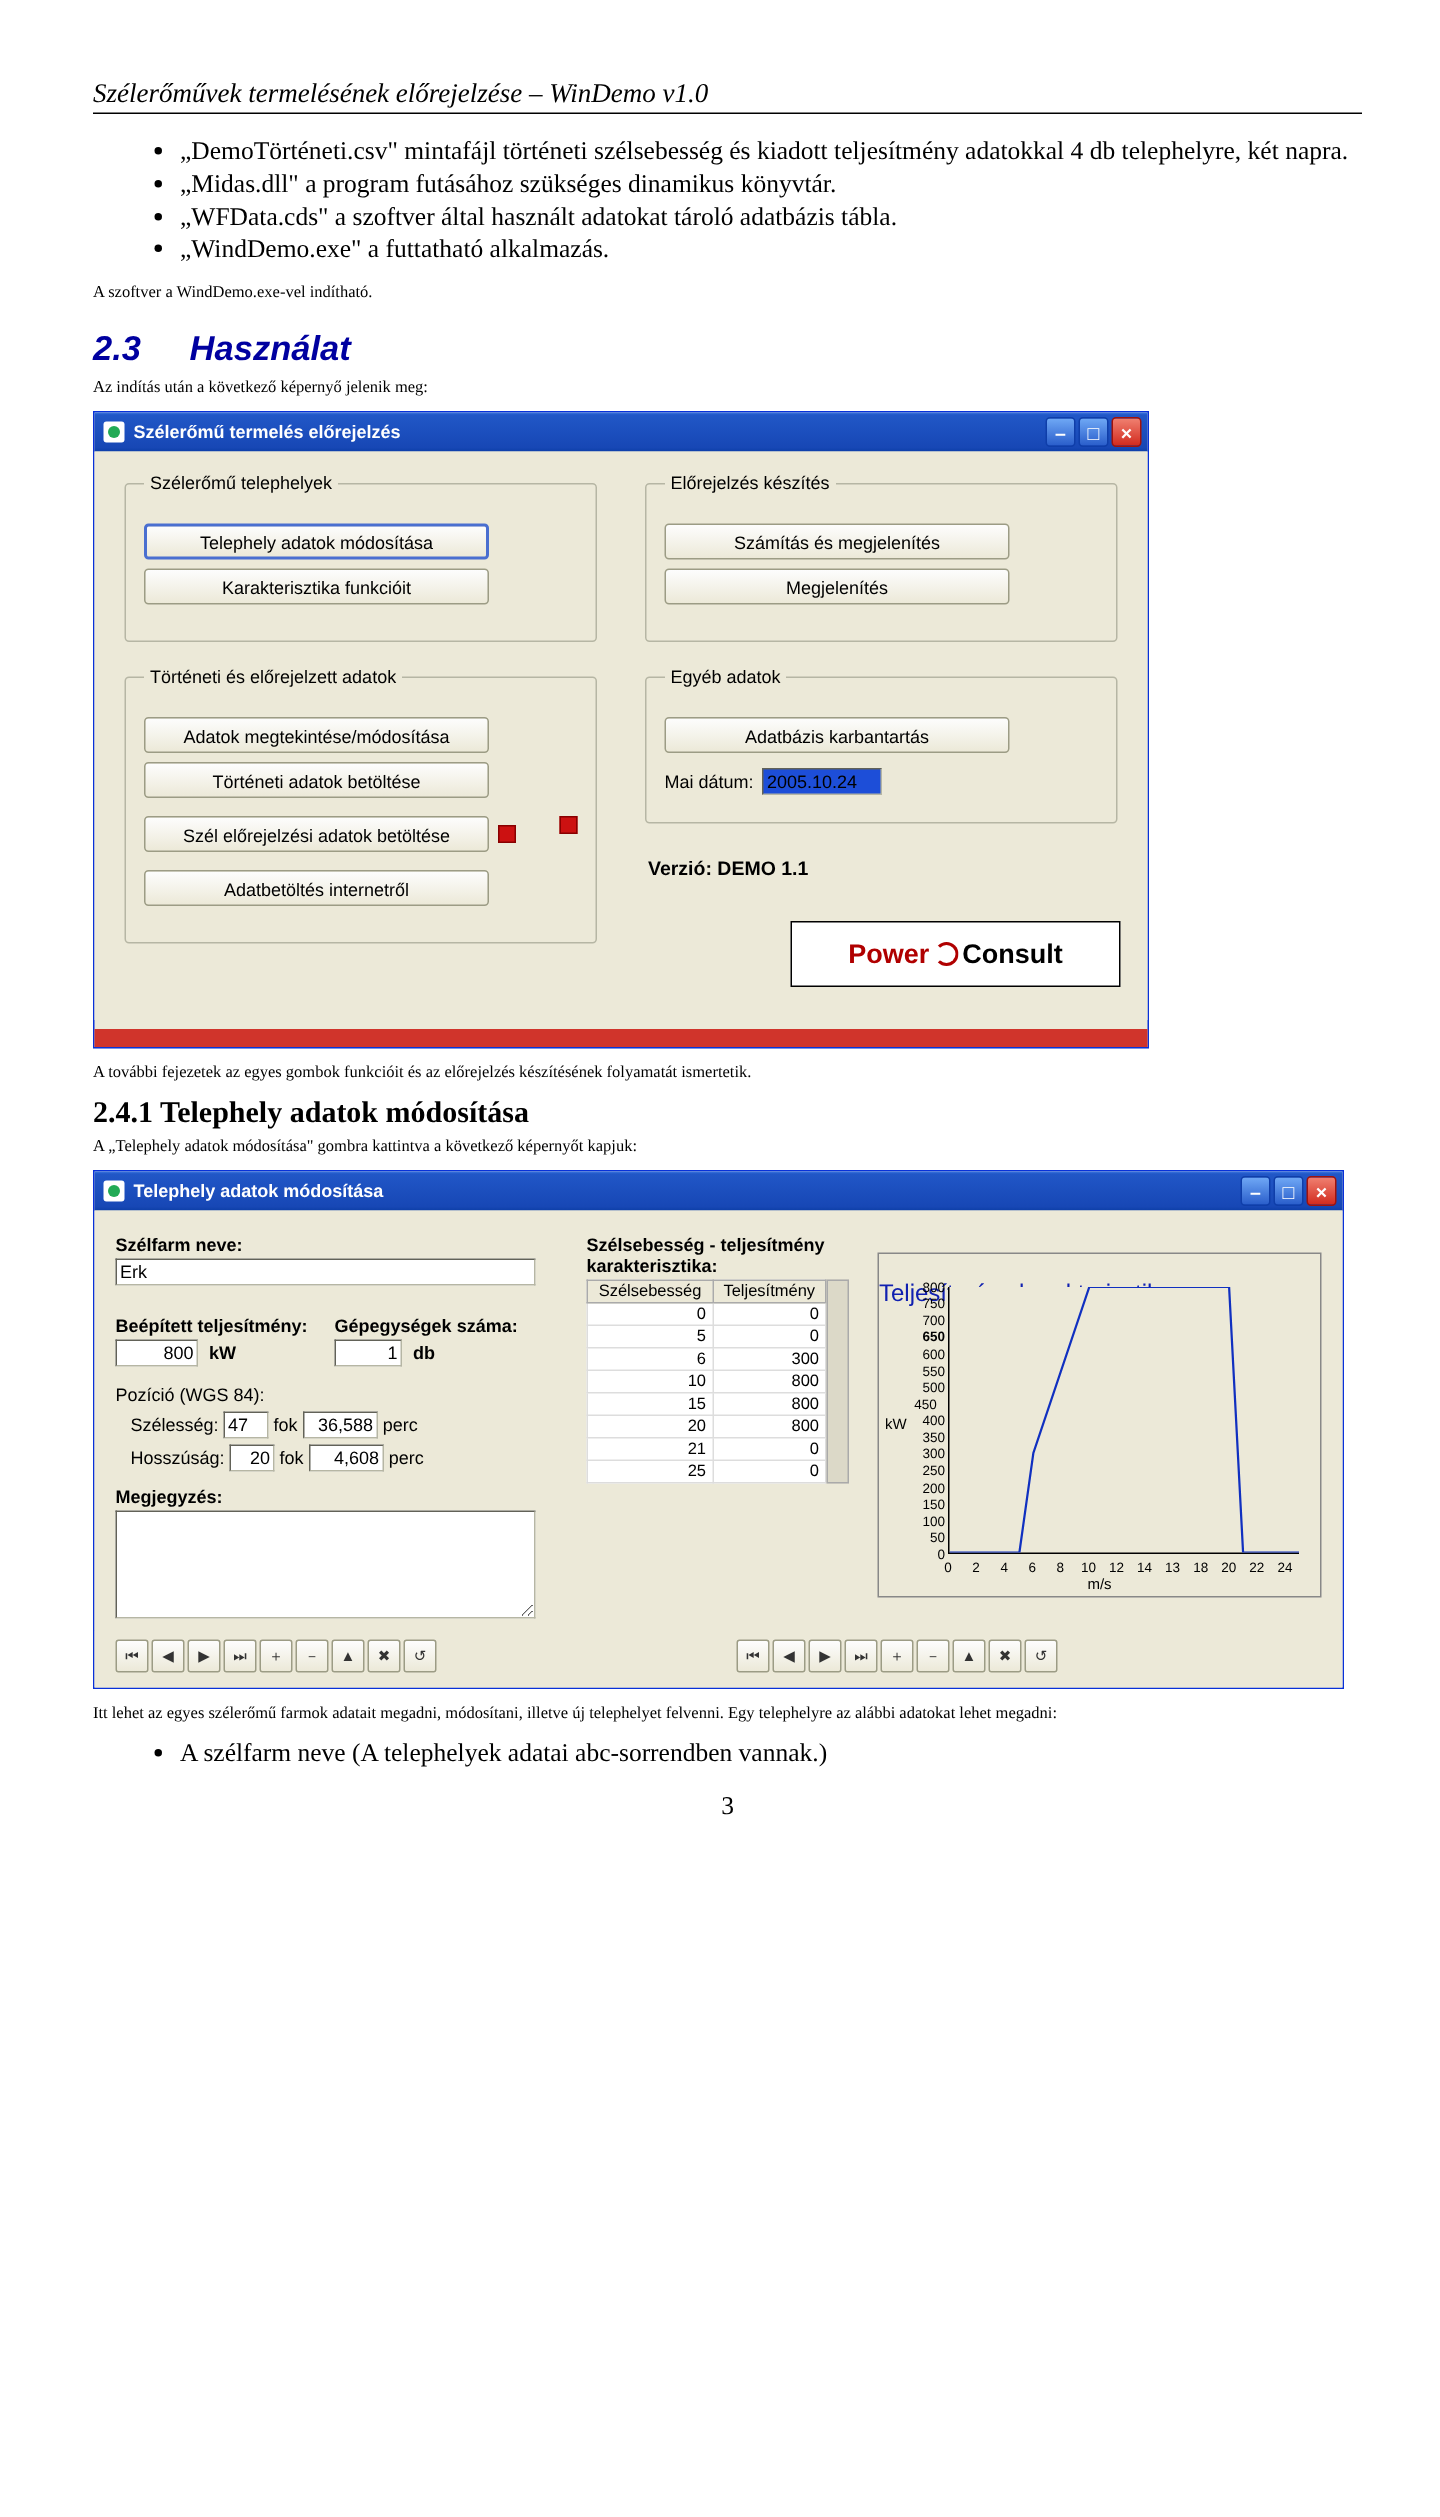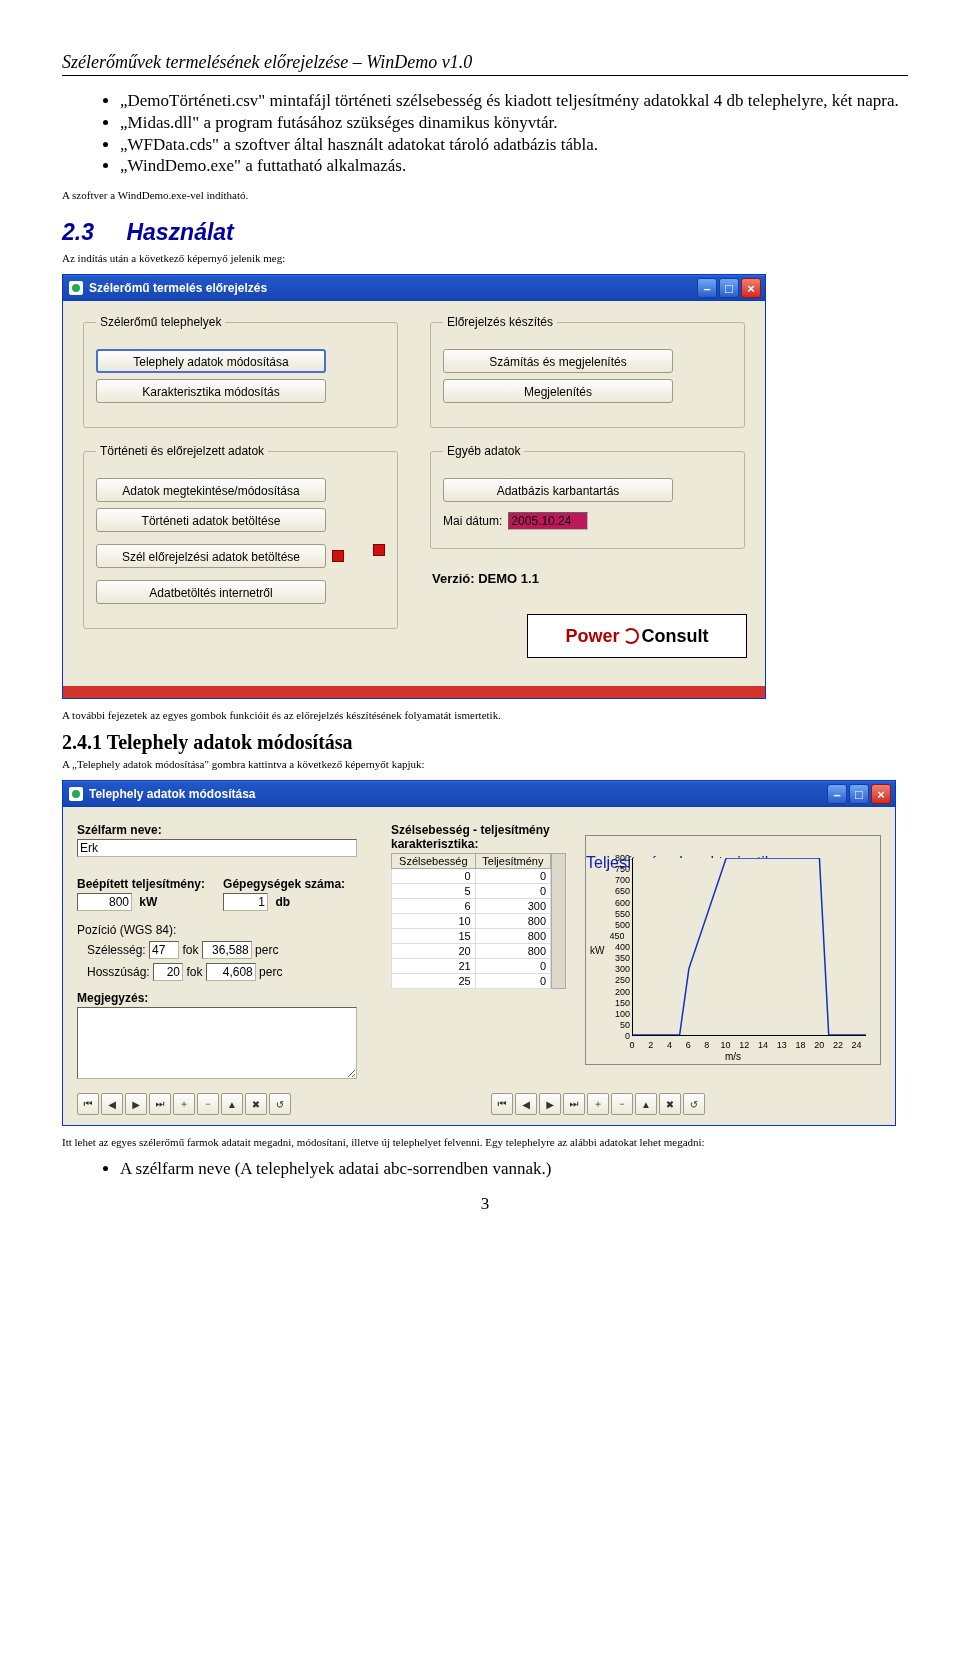--- a/index.html
+++ b/index.html
@@ -91,21 +91,21 @@
     display:block;
     text-align:center;
     line-height:22px;
     cursor:pointer;
   }
   .wbtn.sel { border:2px solid #4a6fd0; line-height:20px;}
   .reddot { width:12px; height:12px; background:#c11; border:1px solid #800; display:inline-block; margin-left:6px; vertical-align:middle;}
   .btnrow { display:flex; align-items:center;}
   .verline { font-weight:bold; margin: 22px 0 0 4px; font-size:13px;}
   .datefld { display:flex; align-items:center; gap:6px; font-size:12px; margin-top:10px; }
-  .datefld input { width:80px; height:18px; border:1px inset #b6b6a4; font-size:12px; padding:0 2px; background:#be185d;}
+  .datefld input { width:80px; height:18px; border:1px inset #b6b6a4; font-size:12px; padding:0 2px; background:#1d4ed8;}
   .logo {
     margin-top: 28px;
     width: 220px; height: 44px;
     background:#fff; border:1px solid #000;
     display:flex; align-items:center; justify-content:center;
     font-family: Arial Black, Arial; font-weight:900; font-size:18px;
     float:right;
   }
   .logo .p { color:#b00000; }
   .logo .c { color:#000; }
@@ -176,21 +176,21 @@
           <div class="xp-btn">□</div>
           <div class="xp-btn close">×</div>
         </div>
       </div>
       <div class="xp-body">
         <div class="row2">
           <div class="col">
             <fieldset class="gbox">
               <legend>Szélerőmű telephelyek</legend>
               <button class="wbtn sel">Telephely adatok módosítása</button>
-              <button class="wbtn">Karakterisztika módosítás</button>
+              <button class="wbtn">Karakterisztika funkcióit</button>
             </fieldset>
             <fieldset class="gbox">
               <legend>Történeti és előrejelzett adatok</legend>
               <button class="wbtn">Adatok megtekintése/módosítása</button>
               <button class="wbtn">Történeti adatok betöltése</button>
               <div class="btnrow">
                   <button class="wbtn">Szél előrejelzési adatok betöltése</button>
                   <span class="reddot"></span>
                 </div>
               <div class="btnrow">
@@ -352,21 +352,21 @@
               <div class="ytick" style="top: 161.625px;">150</div>
               <div class="ytick" style="top: 150.5px;">200</div>
               <div class="ytick" style="top: 139.375px;">250</div>
               <div class="ytick" style="top: 128.25px;">300</div>
               <div class="ytick" style="top: 117.125px;">350</div>
               <div class="ytick" style="top: 106px;">400</div>
               <div class="ytick" style="top: 94.875px; text-align: center;">450</div>
               <div class="ytick" style="top: 83.75px;">500</div>
               <div class="ytick" style="top: 72.625px;">550</div>
               <div class="ytick" style="top: 61.5px;">600</div>
-              <div class="ytick" style="top: 50.375px;">650</div>
+              <div class="ytick" style="top: 50.375px; font-weight: bold;">650</div>
               <div class="ytick" style="top: 39.25px;">700</div>
               <div class="ytick" style="top: 28.125px;">750</div>
               <div class="ytick" style="top: 17px;">800</div>
               <div class="xtick" style="left: 46px;">0</div>
               <div class="xtick" style="left: 64.72px;">2</div>
               <div class="xtick" style="left: 83.44px;">4</div>
               <div class="xtick" style="left: 102.16px;">6</div>
               <div class="xtick" style="left: 120.88px;">8</div>
               <div class="xtick" style="left: 139.6px;">10</div>
               <div class="xtick" style="left: 158.32px;">12</div>

